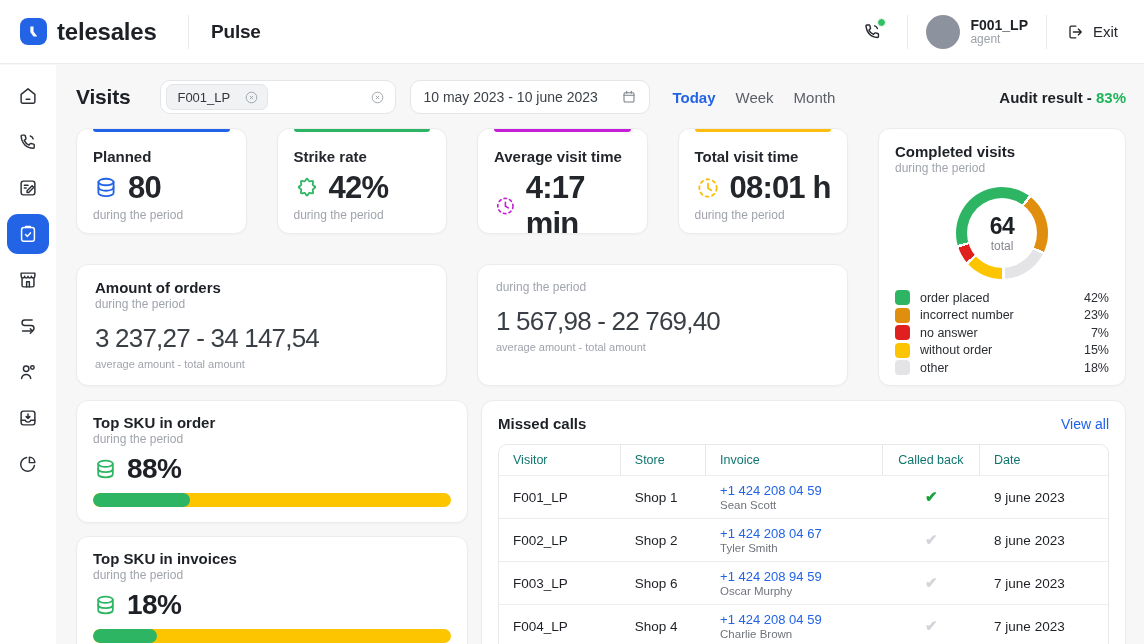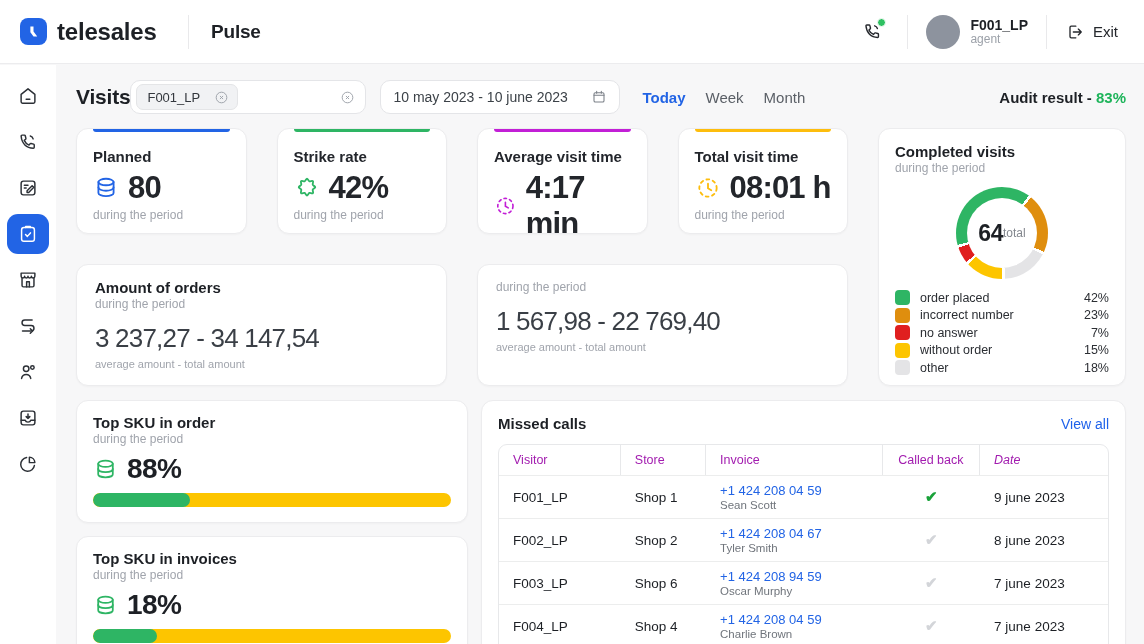--- a/index.html
+++ b/index.html
@@ -32,21 +32,21 @@
     display:flex; flex-direction:column; align-items:center; padding-top:8px; z-index:5; }
   .side-item { width:56px; height:46px; display:flex; align-items:center;
     justify-content:center; color:#2c3036; cursor:pointer; }
   .side-item.active .pill { background:#2264e5; color:#fff; }
   .pill { width:42px; height:40px; border-radius:11px; display:flex;
     align-items:center; justify-content:center; }
 
   
   .main { margin-left:56px; padding:16px 18px 0 20px; height:580px; }
   .filter-row { display:flex; align-items:center; }
-  .h-visits { font-size:21px; font-weight:800; letter-spacing:-0.2px;text-align:center; }
+  .h-visits { font-size:21px; font-weight:800; margin-right:30px; letter-spacing:-0.2px;text-align:center; }
   .chip-input { width:236px; height:34px; background:#fff; border:1px solid #e4e5e8;
     border-radius:10px; display:flex; align-items:center; padding:0 10px 0 5px; }
   .chip { background:#f1f2f4; border:1px solid #e4e5e7; border-radius:7px; height:26px;
     display:flex; align-items:center; gap:14px; padding:0 8px 0 10px; font-size:13px; color:#33373d; }
   .chip .cx, .chip-input > .cx { color:#9ba0a8; display:flex; cursor:pointer; }
   .chip-input > .cx { margin-left:auto; }
   .date-input { width:240px; height:34px; margin-left:14px; background:#fff;
     border:1px solid #e4e5e8; border-radius:10px; display:flex; align-items:center;
     padding:0 12px; font-size:14px; color:#3c4248; cursor:pointer; }
   .date-input .cal { margin-left:auto; color:#7b8088; display:flex; }
@@ -65,21 +65,21 @@
   .accent { position:absolute; top:0; left:16px; right:16px; height:3px; border-radius:0 0 3px 3px; }
   .stat-title { font-size:15px; font-weight:600; color:#23262c; margin-top:6px; }
   .stat-value-row { display:flex; align-items:center; gap:9px; margin-top:5px; }
   .stat-value { font-size:31px; font-weight:800; letter-spacing:-0.8px; color:#23262b; }
   .caption { font-size:12px; color:#a0a4ac; margin-top:2px; }
 
   .donut-card { grid-column:5; grid-row:1 / 3; padding:14px 16px; }
   .donut-title { font-size:15px; font-weight:700; }
   .donut-wrap { width:92px; height:92px; border-radius:50%; margin:12px auto 10px; position:relative; }
   .donut-hole { position:absolute; inset:11px; background:#fff; border-radius:50%;
-    display:flex; align-items:center; justify-content:center; }
+    display:flex; flex-direction:column; align-items:center; justify-content:center; }
   .donut-total { font-size:23px; font-weight:800; letter-spacing:-0.5px; }
   .donut-total-label { font-size:12px; color:#83878e; margin-top:-1px; }
   .legend { margin-top:6px; }
   .legend-row { display:flex; align-items:center; height:17.5px; font-size:12.5px; color:#2b2e33; }
   .swatch { width:15px; height:15px; border-radius:4px; margin-right:10px; flex:none; }
   .legend-pct { margin-left:auto; }
 
   .amount-card { padding:14px 18px; }
   .amount-card.c1 { grid-column:1 / 3; } .amount-card.c2 { grid-column:3 / 5; }
   .amount-title { font-size:15px; font-weight:700; }
@@ -95,23 +95,23 @@
   .sku-value { font-size:28px; font-weight:800; letter-spacing:-0.6px; }
   .bar { margin-top:8px; height:14px; border-radius:8px; background:#fdc500; overflow:hidden; }
   .bar-fill { height:100%; background:#2eb564; border-radius:8px; }
 
   .calls-card { grid-column:2; grid-row:1 / 3; padding:14px 16px; overflow:hidden; }
   .calls-head { display:flex; align-items:center; }
   .calls-title { font-size:15px; font-weight:700;text-align:right; }
   .view-all { margin-left:auto; color:#1f62ea; font-size:14px; cursor:pointer; }
   table { width:100%; border-collapse:separate; border-spacing:0; margin-top:12px;
     border:1px solid #e7e8ea; border-radius:9px; }
-  th { font-size:12.5px; font-weight:400; color:#a21caf; text-align:left;
+  th { font-size:12.5px; font-weight:400; color:#0f766e; text-align:left;
     padding:8px 14px; border-right:1px solid #e7e8ea; }
-  th:last-child { border-right:none;font-style:italic; }
+  th:last-child { border-right:none; }
   td { padding:7px 14px; font-size:13.5px; border-top:1px solid #eceded; color:#1d2025; }
   .phone-link { color:#2264e5; font-size:13px; cursor:pointer; }
   .contact-name { color:#70757c; font-size:11.5px; margin-top:1px; }
   .check { text-align:center; font-size:15px; font-weight:700; color:#d3d5d9; }
   .check.ok { color:#1aa23a; }
   col.c-visitor{width:20%} col.c-store{width:14%} col.c-contact{width:29%}
   col.c-called{width:16%} col.c-date{width:21%}
   svg { display:block; }
 </style>
 </head>

